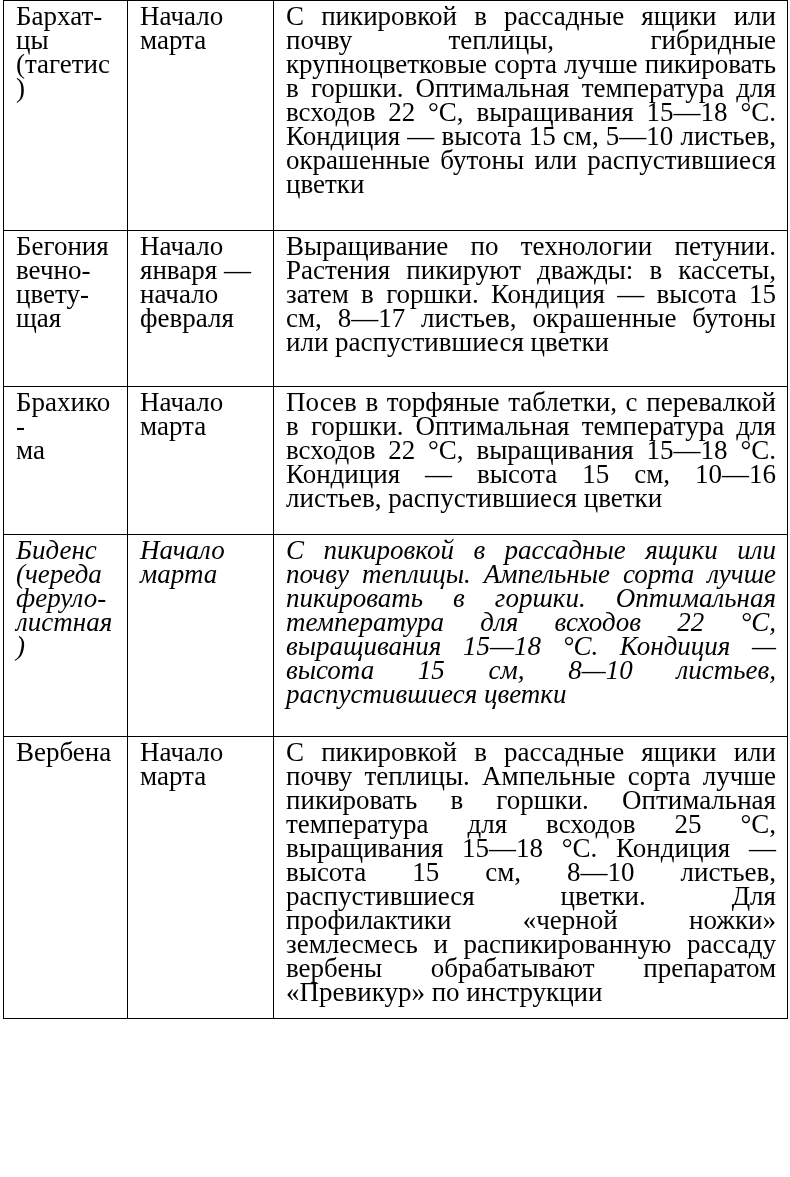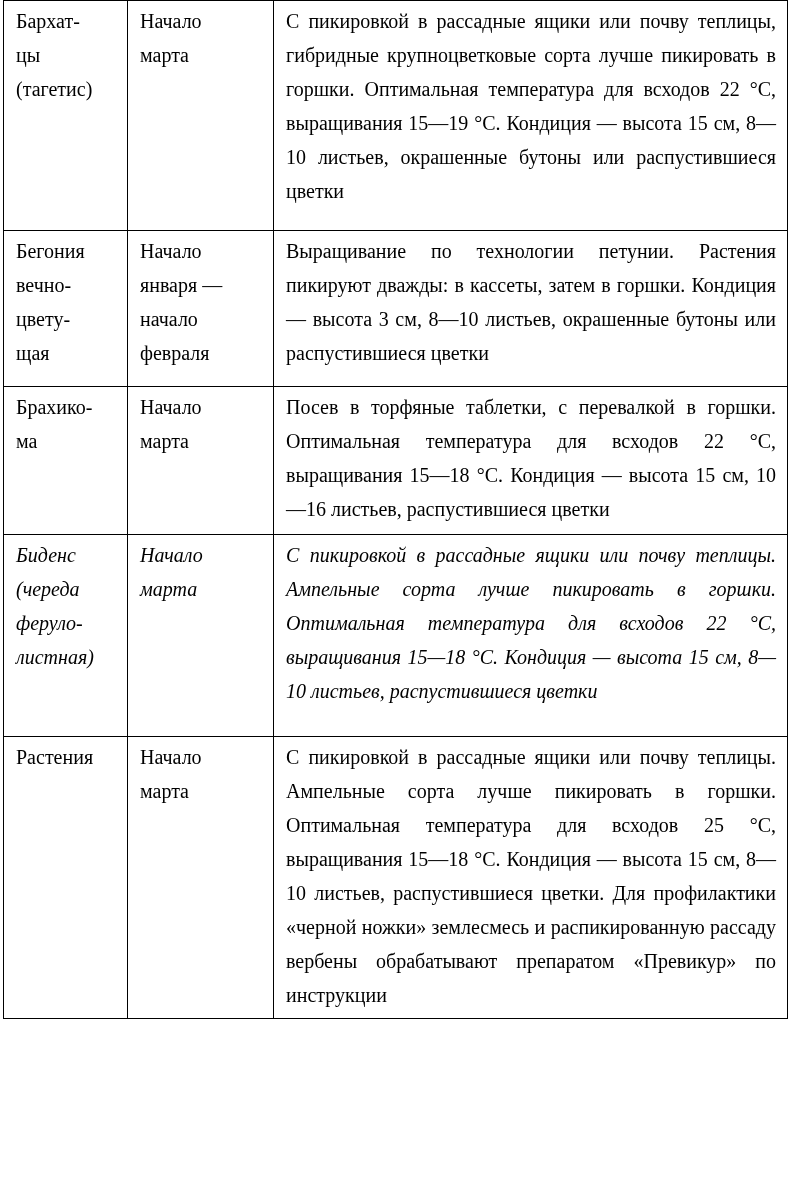--- a/index.html
+++ b/index.html
@@ -18,22 +18,22 @@
   }
   table.sowing-table {
     border-collapse: collapse;
     table-layout: fixed;
     width: 784px;
     margin: 0 0 0 3px;
   }
   table.sowing-table td {
     border: 1px solid #000000;
     vertical-align: top;
-    font-size: 20px;
-    line-height: 34px;
+    font-size: 27px;
+    line-height: 24px;
     padding: 3px 11px 6px 12px;
     box-sizing: border-box;
     word-wrap: break-word;
   }
   col.c-plant { width: 124px; }
   col.c-time  { width: 146px; }
   col.c-desc  { width: 514px; }
 
   td.plant, td.time {
     white-space: pre-line;
@@ -61,50 +61,50 @@
       <col class="c-time">
       <col class="c-desc">
     </colgroup>
     <tbody>
       <tr class="r0">
         <td class="plant">Бархат-
 цы
 (тагетис)</td>
         <td class="time">Начало
 марта</td>
-        <td class="desc">С пикировкой в рассадные ящики или почву теплицы, гибридные крупноцветковые сорта лучше пикировать в горшки. Оптимальная температура для всходов 22 °С, выращивания 15—19 °С. Кондиция — высота 15 см, 8—10 листьев, окрашенные бутоны или распустившиеся цветки</td>
+        <td class="desc">С пикировкой в рассадные ящики или почву теплицы, гибридные крупноцветковые сорта лучше пикировать в горшки. Оптимальная температура для всходов 22 °С, выращивания 15—18 °С. Кондиция — высота 15 см, 5—10 листьев, окрашенные бутоны или распустившиеся цветки</td>
       </tr>
       <tr class="r1">
         <td class="plant">Бегония
 вечно-
 цвету-
 щая</td>
         <td class="time">Начало
 января —
 начало
 февраля</td>
-        <td class="desc">Выращивание по технологии петунии. Растения пикируют дважды: в кассеты, затем в горшки. Кондиция — высота 3 см, 8—10 листьев, окрашенные бутоны или распустившиеся цветки</td>
+        <td class="desc">Выращивание по технологии петунии. Растения пикируют дважды: в кассеты, затем в горшки. Кондиция — высота 15 см, 8—17 листьев, окрашенные бутоны или распустившиеся цветки</td>
       </tr>
       <tr class="r2">
         <td class="plant">Брахико-
 ма</td>
         <td class="time">Начало
 марта</td>
         <td class="desc">Посев в торфяные таблетки, с перевалкой в горшки. Оптимальная температура для всходов 22 °С, выращивания 15—18 °С. Кондиция — высота 15 см, 10—16 листьев, распустившиеся цветки</td>
       </tr>
       <tr class="r3">
         <td class="plant">Биденс
 (череда
 феруло-
 листная)</td>
         <td class="time">Начало
 марта</td>
         <td class="desc">С пикировкой в рассадные ящики или почву теплицы. Ампельные сорта лучше пикировать в горшки. Оптимальная температура для всходов 22 °С, выращивания 15—18 °С. Кондиция — высота 15 см, 8—10 листьев, распустившиеся цветки</td>
       </tr>
       <tr class="r5">
-        <td class="plant">Растения</td>
+        <td class="plant">Вербена</td>
         <td class="time">Начало
 марта</td>
         <td class="desc">С пикировкой в рассадные ящики или почву теплицы. Ампельные сорта лучше пикировать в горшки. Оптимальная температура для всходов 25 °С, выращивания 15—18 °С. Кондиция — высота 15 см, 8—10 листьев, распустившиеся цветки. Для профилактики «черной ножки» землесмесь и распикированную рассаду вербены обрабатывают препаратом «Превикур» по инструкции</td>
       </tr>
     </tbody>
   </table>
 </div>
 
 </body></html>

